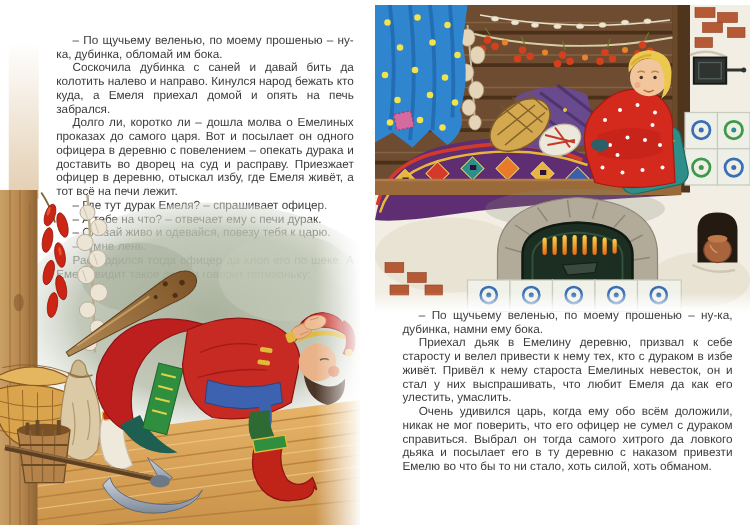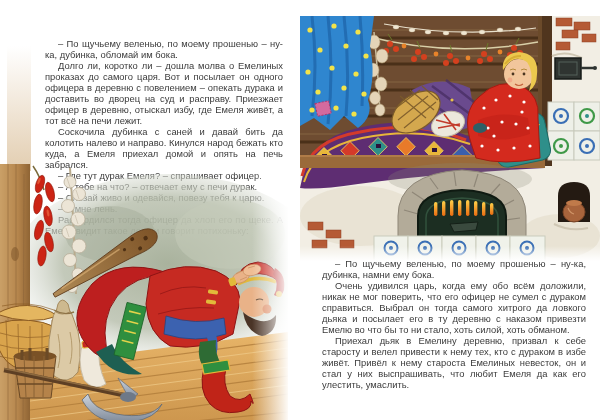--- a/index.html
+++ b/index.html
@@ -1,40 +1,40 @@
 <!DOCTYPE html>
 <html><head>
 <meta charset="utf-8">
 <style>
   html,body{margin:0;padding:0}
   body{width:600px;height:420px;background:#ffffff;position:relative;overflow:hidden;
        font-family:"Liberation Sans",sans-serif}
-  .page{position:absolute;top:16px;height:308px;background:#fff}
+  .page{position:absolute;top:4px;height:308px;background:#fff}
   #left-page{left:0;width:292px}
   #right-page{left:292px;width:308px}
   .textcol{position:absolute;color:#3b3b3b;font-size:9.4px;line-height:11px;
            text-align:justify;text-justify:inter-word}
   .textcol p{margin:0;text-indent:13px}
   #left-text{left:45px;top:22px;width:238px}
   #right-text{left:30px;top:242px;width:264px}
   .illu{position:absolute;display:block}
   #left-illu{left:0;top:148px;width:288px;height:272px}
   #right-illu{left:8px;top:0;width:300px;height:245px}
   #post-ghost{position:absolute;left:7px;top:30px;width:24px;height:125px;
       background:linear-gradient(to bottom,rgba(205,170,115,0),rgba(198,156,98,.5));}
 </style>
 </head>
 <body>
 
 <div class="page" id="left-page">
   <div id="post-ghost"></div>
   <div class="textcol" id="left-text">
     <p>– По щучьему веленью, по моему прошенью – ну-ка, дубинка, обломай им бока.</p>
+    <p>Соскочила дубинка с саней и давай бить да колотить налево и направо. Кинулся народ бежать кто куда, а Емеля приехал домой и опять на печь забрался.</p>
     <p>Долго ли, коротко ли – дошла молва о Емелиных проказах до самого царя. Вот и посылает он одного офицера в деревню с повелением – опекать дурака и доставить во дворец на суд и расправу. Приезжает офицер в деревню, отыскал избу, где Емеля живёт, а тот всё на печи лежит.</p>
-    <p>Соскочила дубинка с саней и давай бить да колотить налево и направо. Кинулся народ бежать кто куда, а Емеля приехал домой и опять на печь забрался.</p>
     <p>– Где тут дурак Емеля? – спрашивает офицер.</p>
     <p>– А тебе на что? – отвечает ему с печи дурак.</p>
     <p>– Слезай живо и одевайся, повезу тебя к царю.</p>
     <p>– А мне лень.</p>
     <p>Рассердился тогда офицер да хлоп его по щеке. А Емеля видит такое дело и говорит потихоньку:</p>
   </div>
 
   <svg class="illu" id="left-illu" viewBox="0 0 288 272">
     <title>Офицер в красном кафтане с синим кушаком убегает, держась за голову; за ним летит волшебная дубинка; на полу бердыш-топор, рядом плетёная корзина, мешок и деревянная кадка; на столбе висят связки красного перца и чеснока.</title>
     <defs>
@@ -494,16 +494,16 @@
         <circle cx="227" cy="232" r="6.5" fill="none" stroke="#3a6fb5" stroke-width="2"></circle>
           <circle cx="227" cy="232" r="2" fill="#3a6fb5"></circle>
       </g>
     </g>
 
     <rect x="0" y="230" width="300" height="15" fill="url(#fadeB)"></rect>
   </svg>
 
   <div class="textcol" id="right-text">
     <p>– По щучьему веленью, по моему прошенью – ну-ка, дубинка, намни ему бока.</p>
+    <p>Приехал дьяк в Емелину деревню, призвал к себе старосту и велел привести к нему тех, кто с дураком в избе живёт. Привёл к нему староста Емелиных невесток, он и стал у них выспрашивать, что любит Емеля да как его улестить, умаслить.</p>
     <p>Очень удивился царь, когда ему обо всём доложили, никак не мог поверить, что его офицер не сумел с дураком справиться. Выбрал он тогда самого хитрого да ловкого дьяка и посылает его в ту деревню с наказом привезти Емелю во что бы то ни стало, хоть силой, хоть обманом.</p>
-    <p>Приехал дьяк в Емелину деревню, призвал к себе старосту и велел привести к нему тех, кто с дураком в избе живёт. Привёл к нему староста Емелиных невесток, он и стал у них выспрашивать, что любит Емеля да как его улестить, умаслить.</p>
   </div>
 </div>
 
 </body></html>

